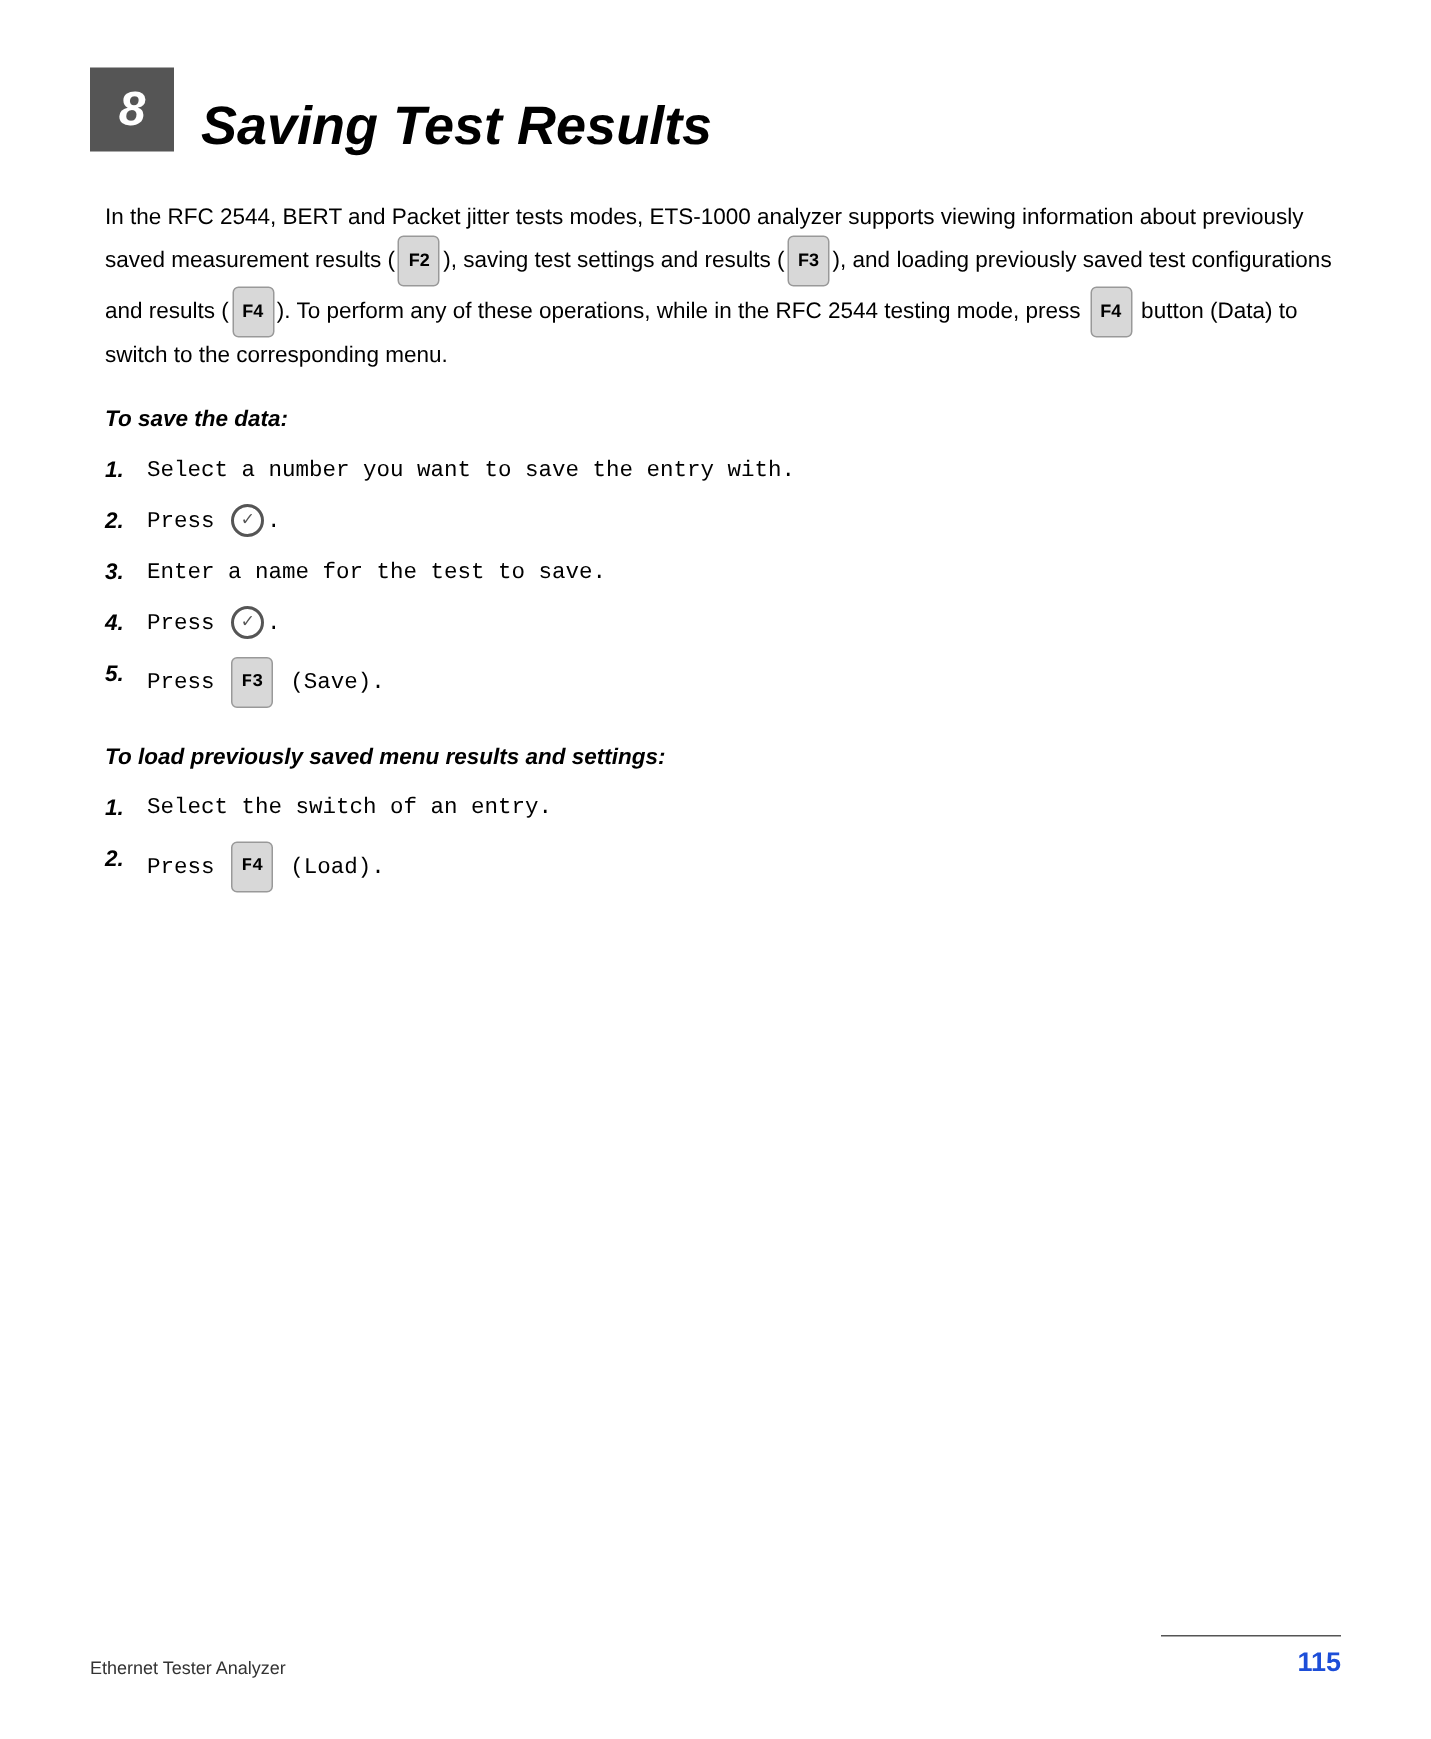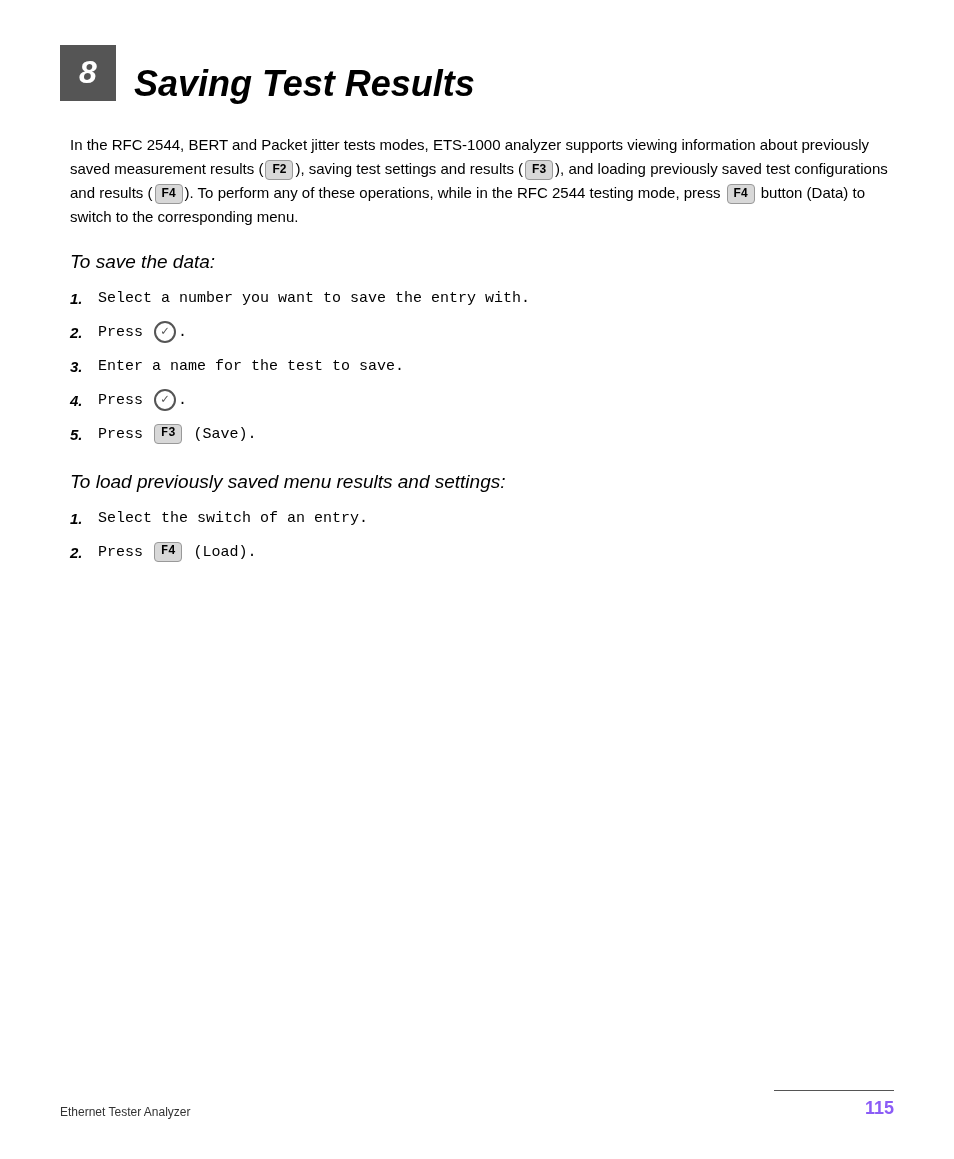--- a/index.html
+++ b/index.html
@@ -70,29 +70,29 @@
       display: inline-flex;
       align-items: center;
       justify-content: center;
       background: #d8d8d8;
       border: 1px solid #999;
       border-radius: 4px;
       font-size: 12px;
       font-weight: bold;
       padding: 1px 6px;
       min-width: 28px;
-      height: 20px;
+      height: 34px;
       vertical-align: middle;
       margin: 0 2px;
       color: #000;
     }
 
     .section-heading {
-      font-size: 19px;
-      font-weight: normal;
+      font-size: 15px;
+      font-weight: bold;
       font-style: italic;
       margin-bottom: 14px;
       color: #000000;
     }
 
     .numbered-list {
       list-style: none;
       margin-bottom: 24px;
       padding: 0;
     }
@@ -144,21 +144,21 @@
     }
 
     .footer-text {
       font-size: 12px;
       color: #333;
     }
 
     .footer-page {
       font-size: 18px;
       font-weight: bold;
-      color: #8b5cf6;
+      color: #1d4ed8;
     }
 
     .footer-line {
       position: absolute;
       bottom: 68px;
       right: 60px;
       width: 120px;
       height: 1px;
       background: #555;
     }

